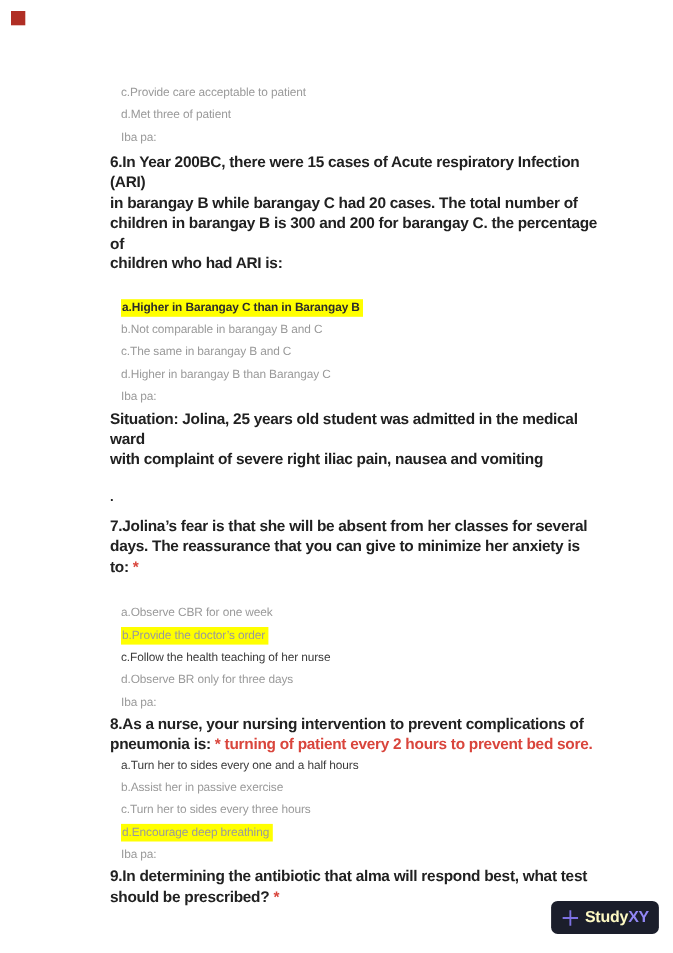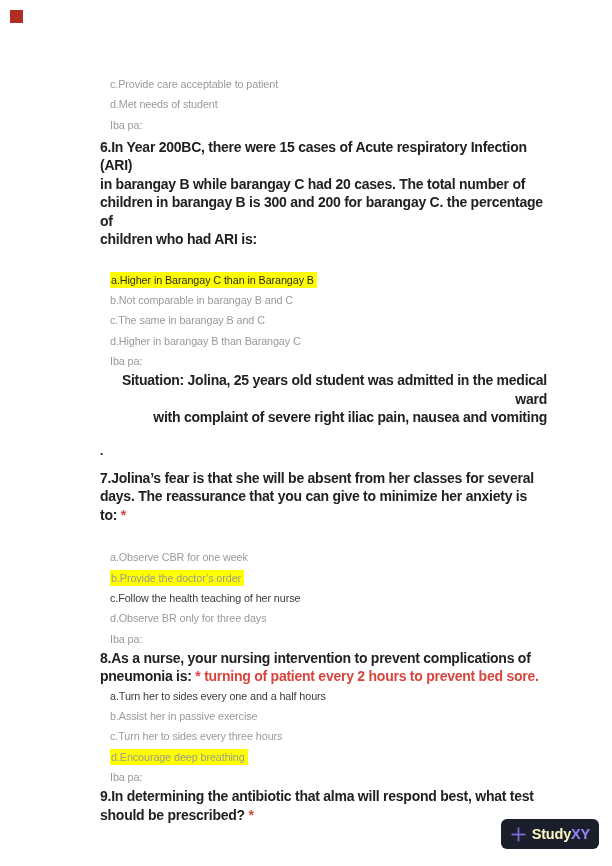--- a/index.html
+++ b/index.html
@@ -35,25 +35,25 @@
     line-height:20.3px;
     letter-spacing:-0.1px;
     color:#9a9a9a;
     white-space:nowrap;
   }
   .opt.dark{color:#3b3b3b;}
   .opt .hl{
     background:#ffff00;
     padding:2px 3px 2px 1px;
   }
-  .opt .hl.dark-text{color:#2b2b2b;}
+  .opt .hl.dark-text{color:#2b2b2b;font-weight:bold;}
   #opts5{margin-top:74px;}
   #q6{margin-top:3px;}
   #q6opts{margin-top:21px;}
-  #situation{margin-top:0;text-align:right;}
+  #situation{margin-top:0;}
   .dot{
     margin-top:16px;
     font-size:12px;font-weight:bold;line-height:16px;color:#212121;
   }
   #q7{margin-top:10px;}
   #q7opts{margin-top:23px;}
   #q8{margin-top:0;}
   #q8opts{}
   #q9{margin-top:0;}
   
@@ -76,21 +76,21 @@
 <body>
 
 <div class="page">
 
   <div class="marker"></div>
 
   <div class="content">
 
     <div class="opts" id="opts5">
       <div class="opt">c.Provide care acceptable to patient</div>
-      <div class="opt">d.Met needs of student</div>
+      <div class="opt">d.Met three of patient</div>
       <div class="opt">Iba pa:</div>
     </div>
 
     <p class="q" id="q6">
       <span style="display:block">6.In Year 200BC, there were 15 cases of Acute respiratory Infection (ARI)</span>
       <span style="display:block">in barangay B while barangay C had 20 cases. The total number of</span>
       <span style="display:block">children in barangay B is 300 and 200 for barangay C. the percentage of</span>
       <span style="display:block">children who had ARI is:</span>
     </p>
     <div class="opts" id="q6opts">

